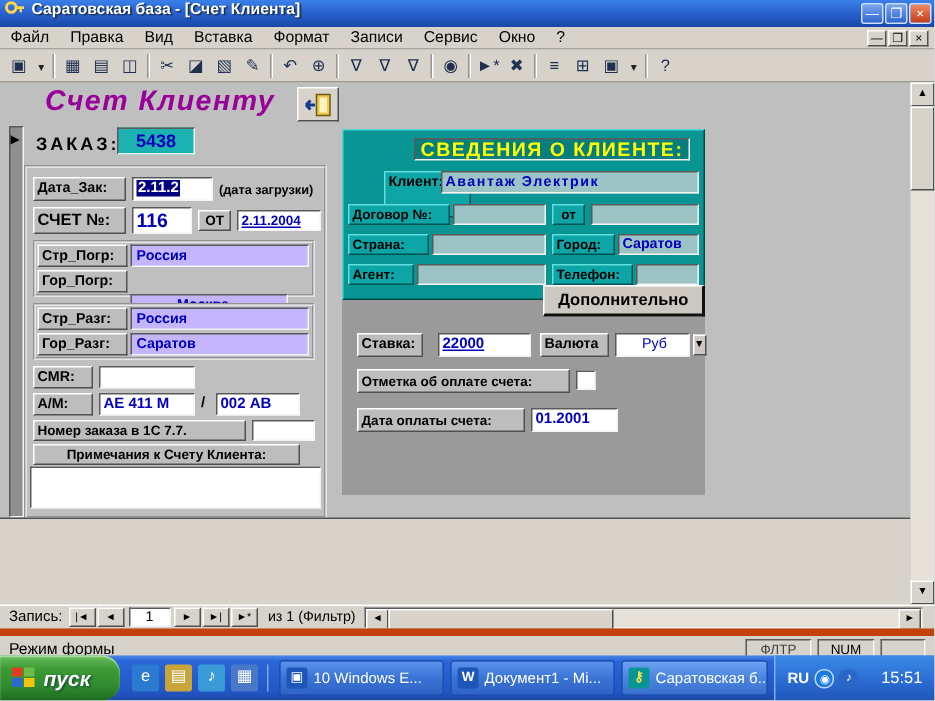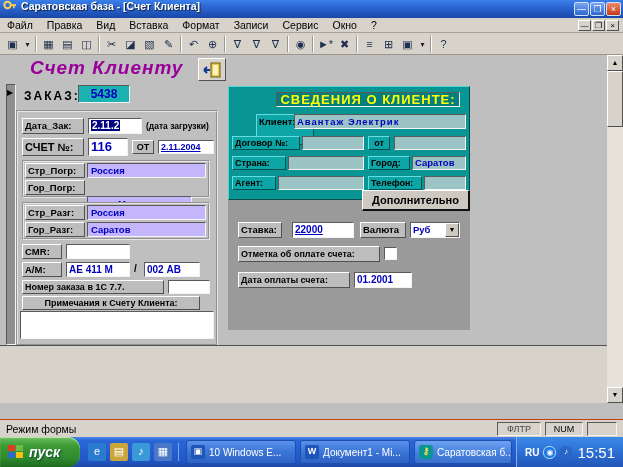--- a/index.html
+++ b/index.html
@@ -78,21 +78,21 @@
   .tfield { background:#9dc4c4; color:#0000bb; font-weight:bold; font-size:9.5px;
     line-height:12px; padding:0 2px; white-space:nowrap; overflow:hidden; }
 
   .morebtn { left:362px; top:190px; width:108px; height:21px; background:#cdc9c1;
     border-top:1px solid #fff; border-left:1px solid #fff;
     border-right:2px solid #111; border-bottom:2px solid #111;
     font-size:11px; font-weight:bold; text-align:center; line-height:18px; z-index:5; }
 
   .paypanel { left:228px; top:200px; width:242px; height:130px; background:#9a9a9a; }
   .dropdown { background:#fff; display:flex; }
-  .dropdown .dtext { flex:1; color:#0000bb; font-weight:bold; font-size:9.5px; line-height:13px; padding:0 2px; }
+  .dropdown .dtext { flex:1; color:#0000bb; font-weight:normal; font-size:9.5px; line-height:13px; padding:0 17px; }
   .dropbtn { width:14px; background:#cdc9c1; border-top:1px solid #fff; border-left:1px solid #fff;
     border-right:1px solid #505050; border-bottom:1px solid #505050;
     font-size:7px; text-align:center; line-height:12px; color:#000; }
   .checkbox { background:#fff; width:13px; height:13px; }
 
   .lowerband { left:0; top:345px; width:607px; height:58px; background:#d7d3cb; border-top:1px solid #505050; }
 
   
   .vscroll { left:607px; top:55px; width:16px; height:348px; background:#e6e2da; }
   .scrollbtn { background:#d7d3cb; text-align:center; color:#000; font-size:7px;
@@ -111,21 +111,21 @@
     border-right:1px solid #505050; border-bottom:1px solid #505050; margin-right:1px; white-space:nowrap; }
   .reccur { width:28px; height:13px; background:#fff; font-size:9.5px; text-align:center; line-height:12px; margin:0 2px; }
   .oftext { font-size:9.5px; margin:0 6px; white-space:nowrap; }
   .hscroll { position:relative; flex:1; height:14px; background:#e6e2da; margin-right:8px; }
   .hbtn { position:absolute; top:0; width:15px; height:14px; }
   .hthumb { position:absolute; left:15px; top:0; width:150px; height:14px; background:#d7d3cb;
     border-top:1px solid #fff; border-left:1px solid #fff;
     border-right:1px solid #505050; border-bottom:1px solid #505050; }
 
   
-  .statusbar { left:0; top:419px; width:623px; height:18px; background:#d7d3cb; border-top:1px solid #c2410c; }
+  .statusbar { left:0; top:419px; width:623px; height:18px; background:#d7d3cb; border-top:5px solid #c2410c; }
   .statustext { left:6px; top:3px; font-size:10.5px; color:#000; }
   .statuscell { position:absolute; top:2px; height:14px; font-size:9px; text-align:center; line-height:13px; color:#444; }
 
   
   .taskbar { left:0; top:437px; width:623px; height:30px;
     background:linear-gradient(180deg,#4a86e8 0%, #2a66d8 12%, #2256c4 80%, #1c47a8 100%); }
   .startbtn { left:0; top:0; width:80px; height:30px; border-radius:0 12px 12px 0;
     background:linear-gradient(180deg,#6abf5e 0%, #3d9a35 30%, #2f8b2f 70%, #1e6b1e 100%);
     display:flex; align-items:center; color:#fff; font-weight:bold; font-style:italic;
     font-size:14px; text-shadow:1px 1px 2px #143; box-shadow:inset 0 1px 1px #bfe8b0; }
@@ -139,21 +139,21 @@
     background:linear-gradient(180deg,#5a92ec 0%, #3a74d6 50%, #2f63c4 100%);
     border:1px solid #1e4fae; color:#fff; font-size:10px;
     display:flex; align-items:center; overflow:hidden; white-space:nowrap; }
   .taskbtn .tbicon { width:14px; height:14px; margin:0 4px; border-radius:2px;
     font-size:9px; line-height:13px; text-align:center; color:#fff; flex:0 0 auto; }
   .tray { left:516px; top:0; width:107px; height:30px;
     background:linear-gradient(180deg,#3a8ae8 0%, #2a6ad0 60%, #2156b8 100%);
     border-left:1px solid #7ab4f4; display:flex; align-items:center; color:#fff; }
   .trayicon { width:13px; height:13px; border-radius:6px; font-size:8px; line-height:12px;
     text-align:center; margin-right:3px; }
-  .traytime { font-size:15px; margin-left:2px; }
+  .traytime { font-size:11px; margin-left:12px; }
 </style>
 </head>
 <body>
 
 <div class="screen">
 
   <div class="abs titlebar">
     <svg class="appicon" viewBox="0 0 14 14">
       <circle cx="4.5" cy="5" r="3.2" fill="none" stroke="#ffd24a" stroke-width="2"></circle>
       <rect x="7" y="4.2" width="6" height="1.8" fill="#ffd24a"></rect>
@@ -306,20 +306,35 @@
   <div class="abs sunken field" style="left:354px; top:272px; width:58px; height:16px;">01.2001</div>
 
   <div class="abs lowerband"></div>
 
   <div class="abs vscroll">
     <div class="scrollbtn" style="position:absolute; left:0; top:0; width:16px; height:16px; line-height:14px;">▲</div>
     <div class="vthumb"></div>
     <div class="scrollbtn" style="position:absolute; left:0; bottom:0; width:16px; height:16px; line-height:14px;">▼</div>
   </div>
 
+  <div class="abs recnav">
+    <span class="rlabel">Запись:</span>
+    <div class="navbtn">|◄</div>
+    <div class="navbtn">◄</div>
+    <div class="reccur sunken">1</div>
+    <div class="navbtn">►</div>
+    <div class="navbtn">►|</div>
+    <div class="navbtn">►*</div>
+    <span class="oftext">из 1 (Фильтр)</span>
+    <div class="hscroll sunken">
+      <div class="hbtn scrollbtn" style="left:0; line-height:12px;">◄</div>
+      <div class="hthumb"></div>
+      <div class="hbtn scrollbtn" style="right:0; line-height:12px;">►</div>
+    </div>
+  </div>
 
   <div class="abs statusbar">
     <div class="abs statustext">Режим формы</div>
     <div class="statuscell sunken" style="left:497px; width:44px;">ФЛТР</div>
     <div class="statuscell sunken" style="left:545px; width:38px; color:#000;">NUM</div>
     <div class="statuscell sunken" style="left:587px; width:30px;"></div>
   </div>
 
   <div class="abs taskbar">
     <div class="abs startbtn">

